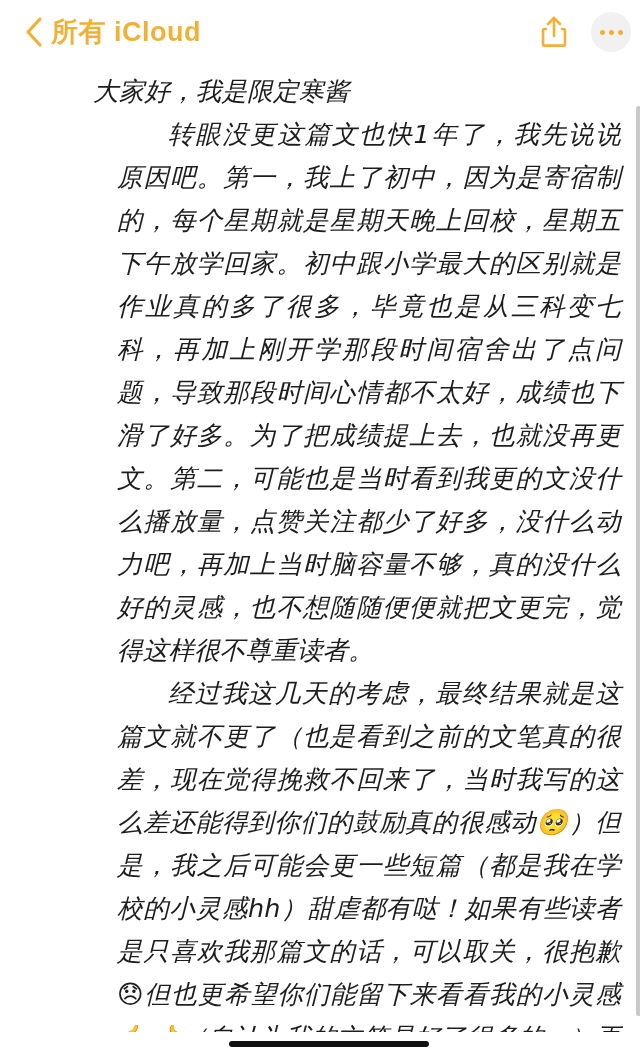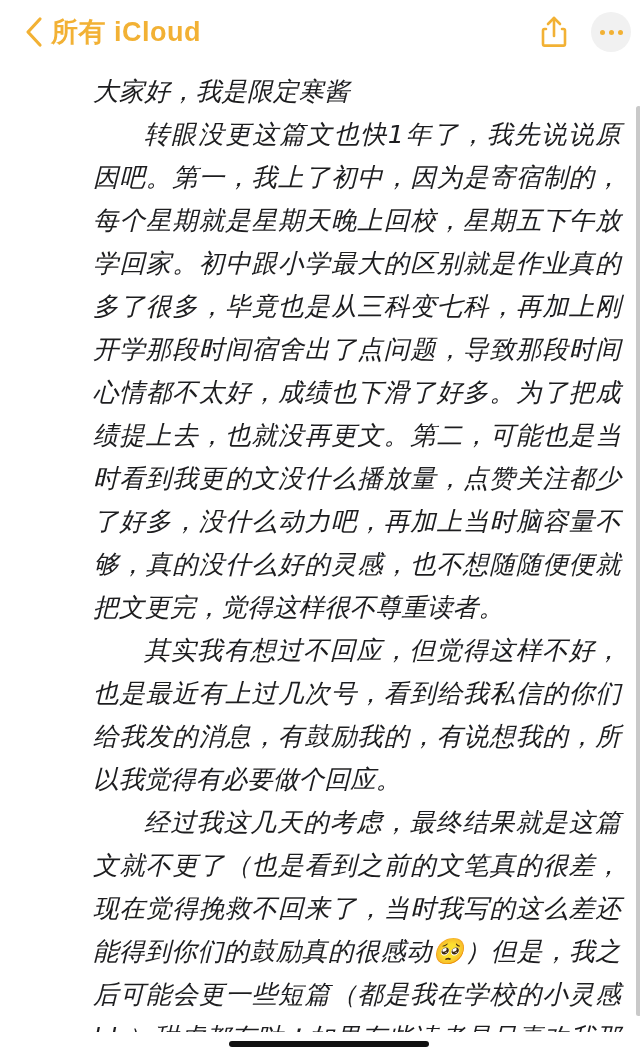--- a/index.html
+++ b/index.html
@@ -96,20 +96,21 @@
     font-family: "DejaVu Sans", "Liberation Sans", sans-serif;
     text-align: justify;
     text-justify: inter-ideograph;
   }
   .article p {
     margin: 0;
     font-style: italic;
   }
   .article p.indent {
     text-indent: 2em;
+    margin-left: 24px;
   }
   
   .scrollbar {
     position: absolute;
     right: 8px;
     top: 42px;
     width: 5px;
     height: 910px;
     border-radius: 3px;
     background: #c9c9c9;
@@ -160,21 +161,20 @@
           <i></i>
         </span>
       </span>
     </div>
   </div>
 
   <div class="content-wrap">
     <div class="article">
       <p>大家好，我是限定寒酱</p>
       <p class="indent">转眼没更这篇文也快1年了，我先说说原因吧。第一，我上了初中，因为是寄宿制的，每个星期就是星期天晚上回校，星期五下午放学回家。初中跟小学最大的区别就是作业真的多了很多，毕竟也是从三科变七科，再加上刚开学那段时间宿舍出了点问题，导致那段时间心情都不太好，成绩也下滑了好多。为了把成绩提上去，也就没再更文。第二，可能也是当时看到我更的文没什么播放量，点赞关注都少了好多，没什么动力吧，再加上当时脑容量不够，真的没什么好的灵感，也不想随随便便就把文更完，觉得这样很不尊重读者。</p>
-      <p class="indent">其实我有想过不回应，但觉得这样不好，也是最近有上过几次号，看到给我私信的你们给我发的消息，有鼓励我的，有说想我的，所以我觉得有必要做个回应。</p>
       <p class="indent">经过我这几天的考虑，最终结果就是这篇文就不更了（也是看到之前的文笔真的很差，现在觉得挽救不回来了，当时我写的这么差还能得到你们的鼓励真的很感动🥺）但是，我之后可能会更一些短篇（都是我在学校的小灵感hh）甜虐都有哒！如果有些读者是只喜欢我那篇文的话，可以取关，很抱歉😞但也更希望你们能留下来看看我的小灵感👉👈（自认为我的文笔是好了很多的...）再给予一下你们宝贵的意见，看到了会改的😖</p>
     </div>
     <div class="scrollbar"></div>
   </div>
 
   <div class="home-indicator-area">
     <div class="home-indicator"></div>
   </div>
 
 </div>

